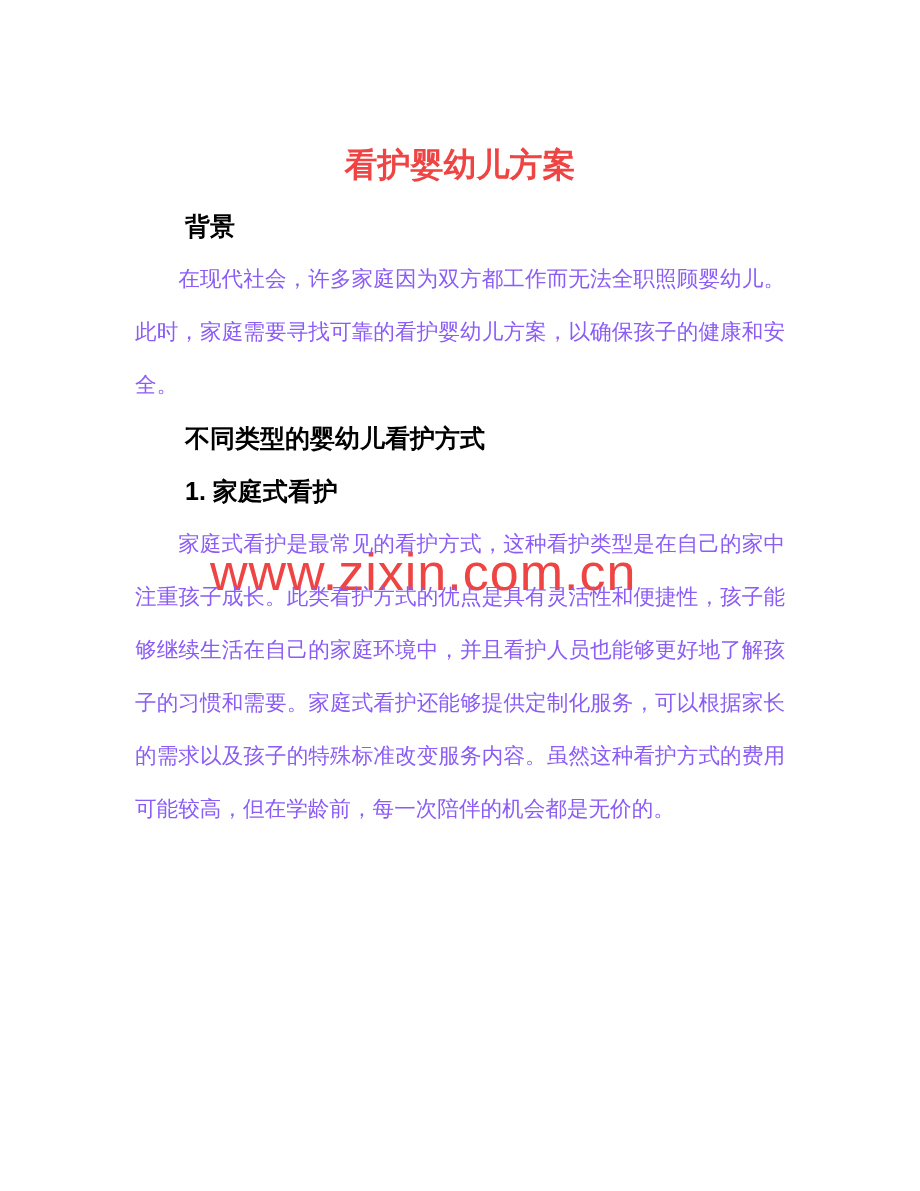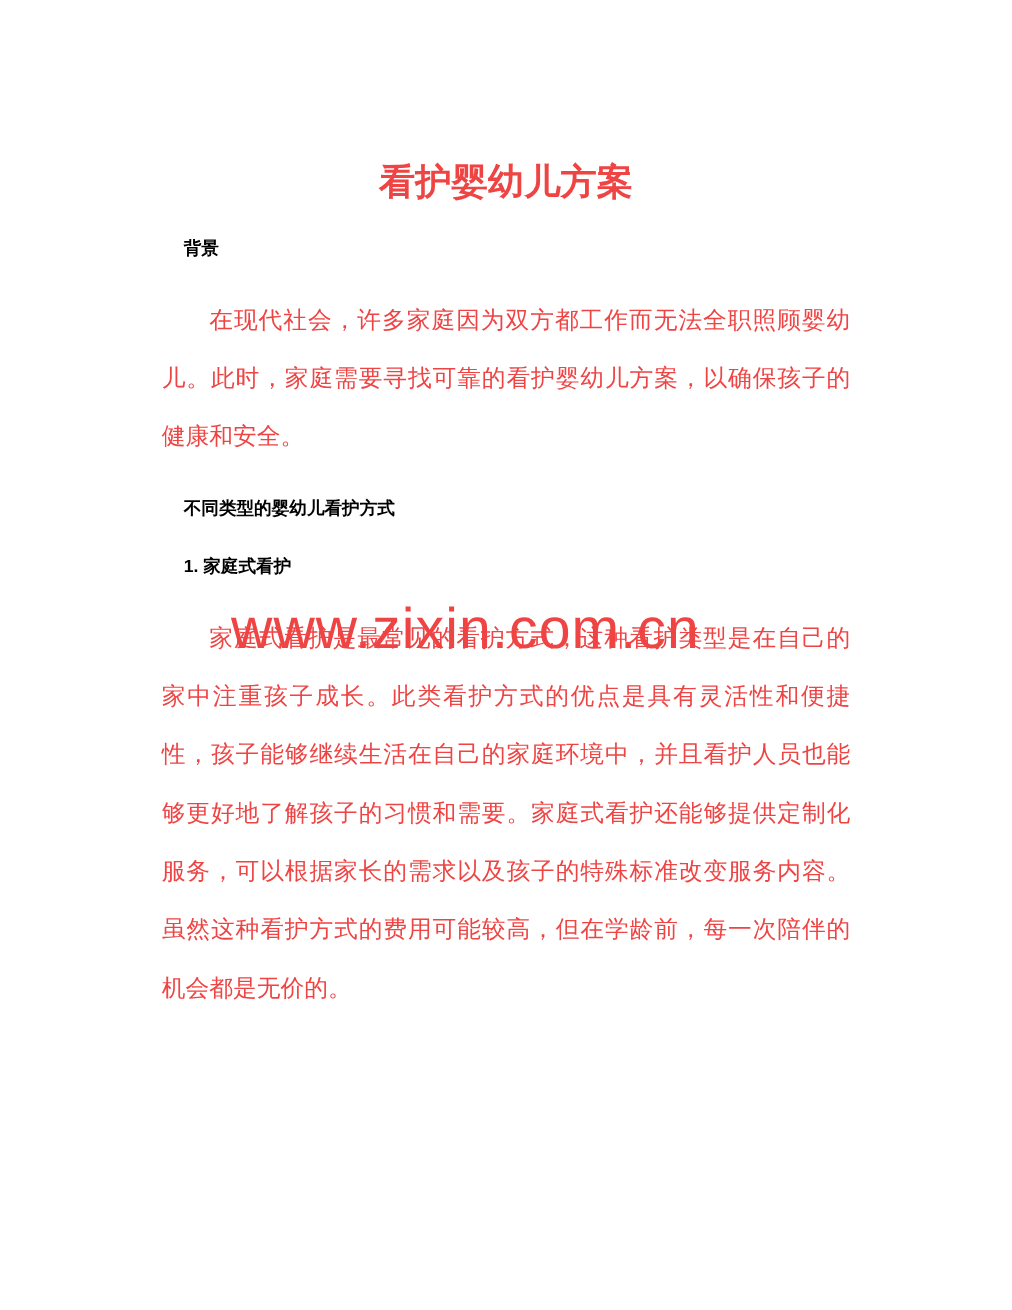--- a/index.html
+++ b/index.html
@@ -39,34 +39,34 @@
     font-family: "Liberation Sans", sans-serif;
     font-weight: 700;
     font-size: 33px;
     line-height: 1.5;
     color: #ef4444;
   }
   .heading, .subheading {
     margin: 0;
     font-family: "Liberation Sans", sans-serif;
     font-weight: 700;
-    font-size: 16px;
+    font-size: 25px;
     line-height: 53px;
     text-indent: 2em;
     color: #000000;
   }
   .paragraph {
-    margin: 12px;
+    margin: 0;
     font-family: "Liberation Serif", serif;
     font-size: 21.6px;
     line-height: 53px;
     text-indent: 2em;
     text-align: justify;
     word-break: break-all;
-    color: #ef4444;
+    color: #8b5cf6;
   }
 </style>
 </head>
 <body>
 
 <div class="page" style="background: rgb(255, 255, 255);">
   <div class="watermark" style="color: #ef4444;">www.zixin.com.cn</div>
   <div class="content">
     <h1 class="doc-title">看护婴幼儿方案</h1>
     <main>

